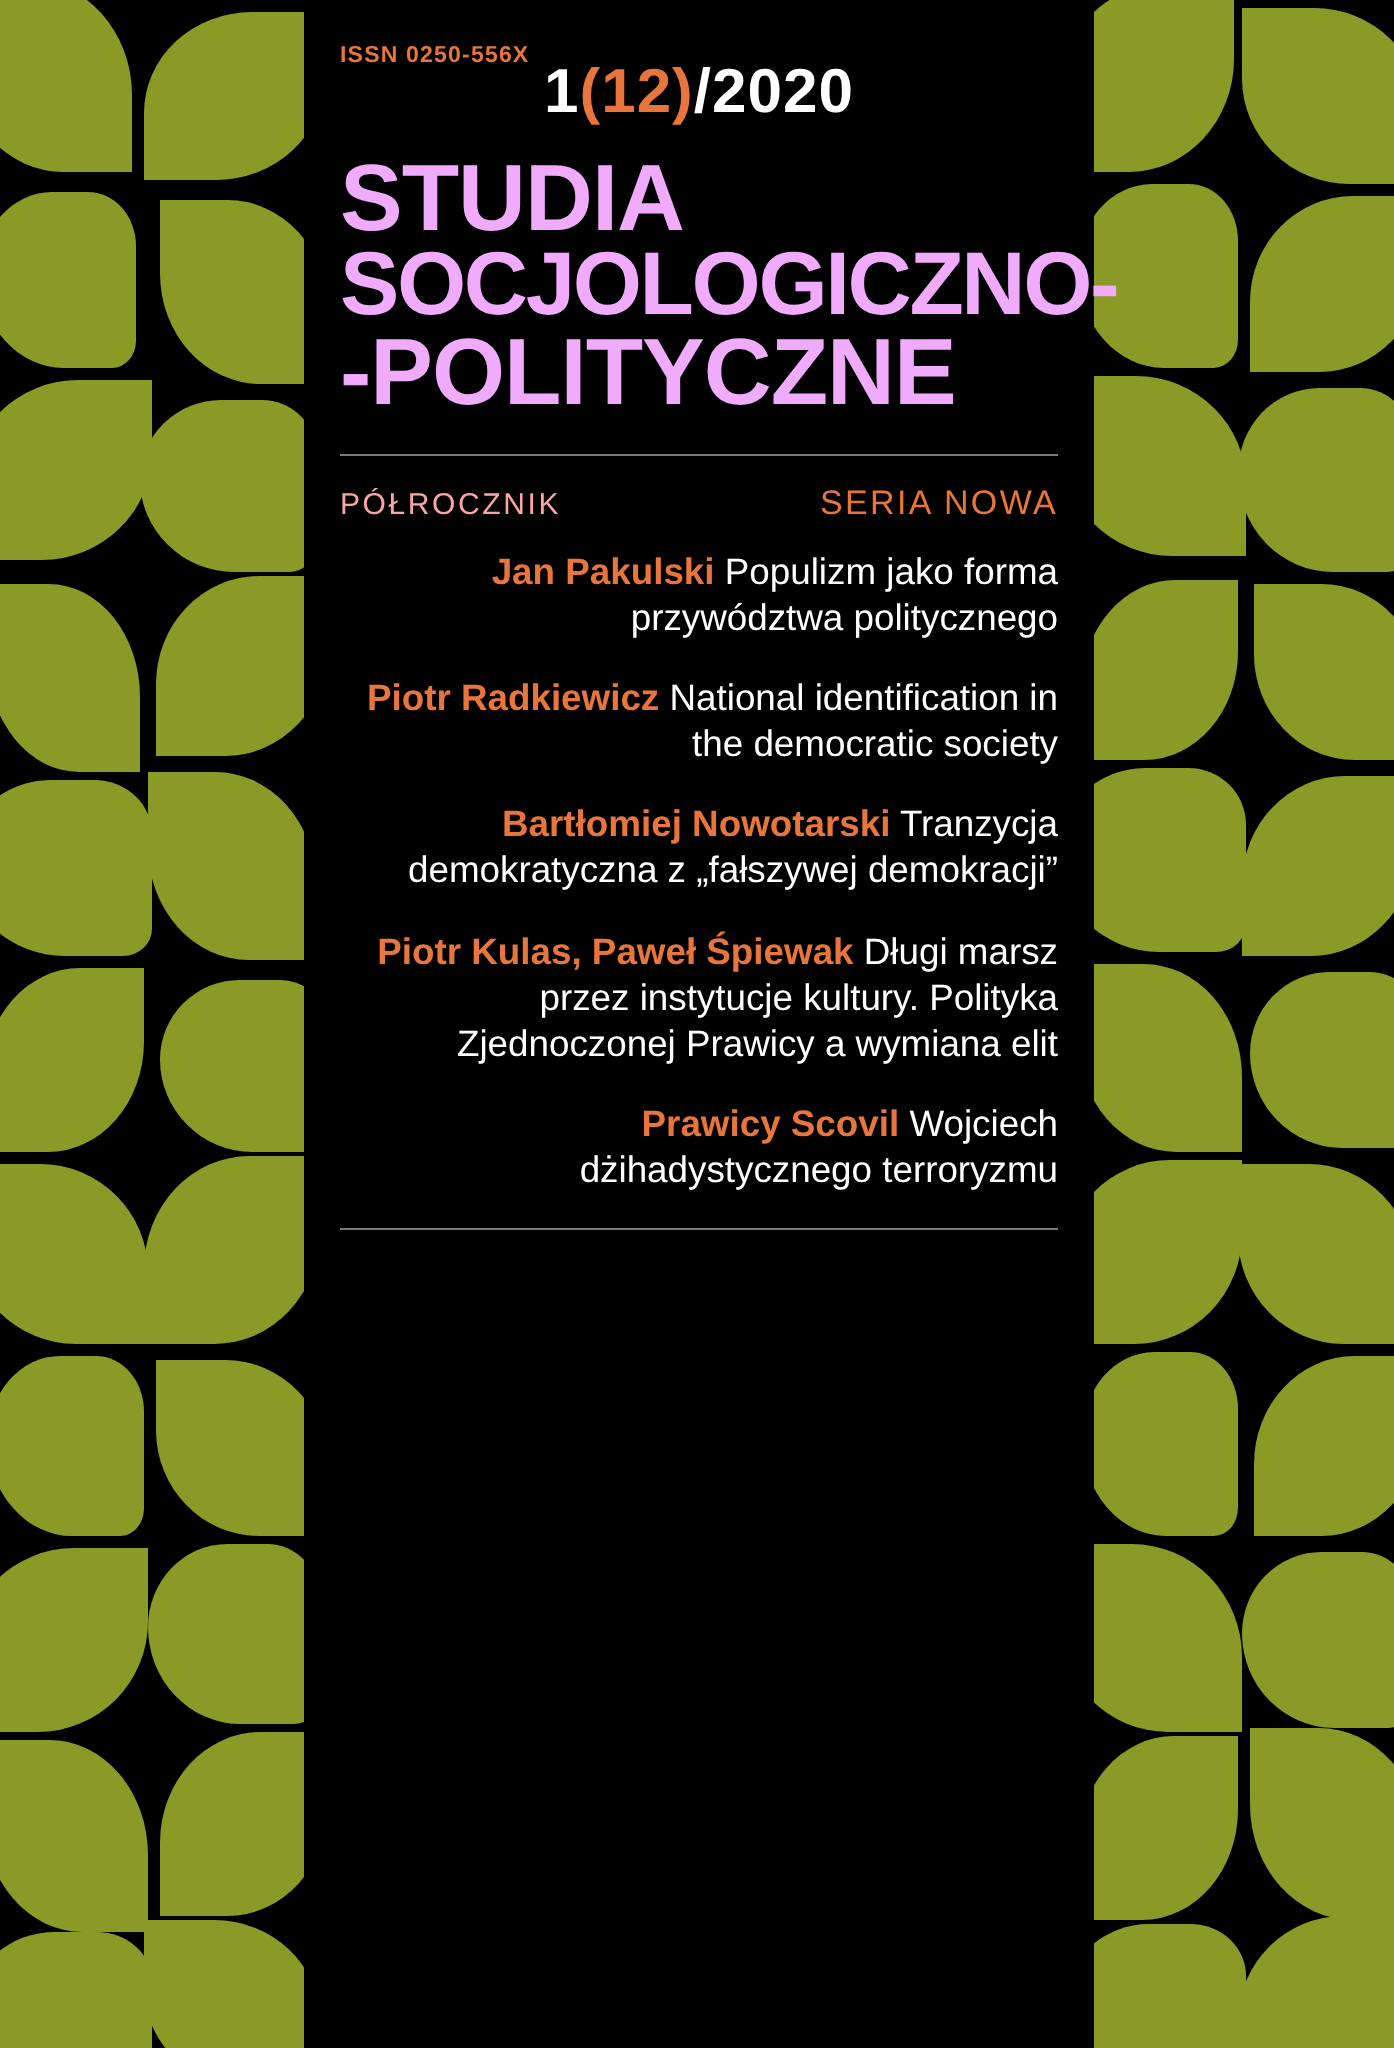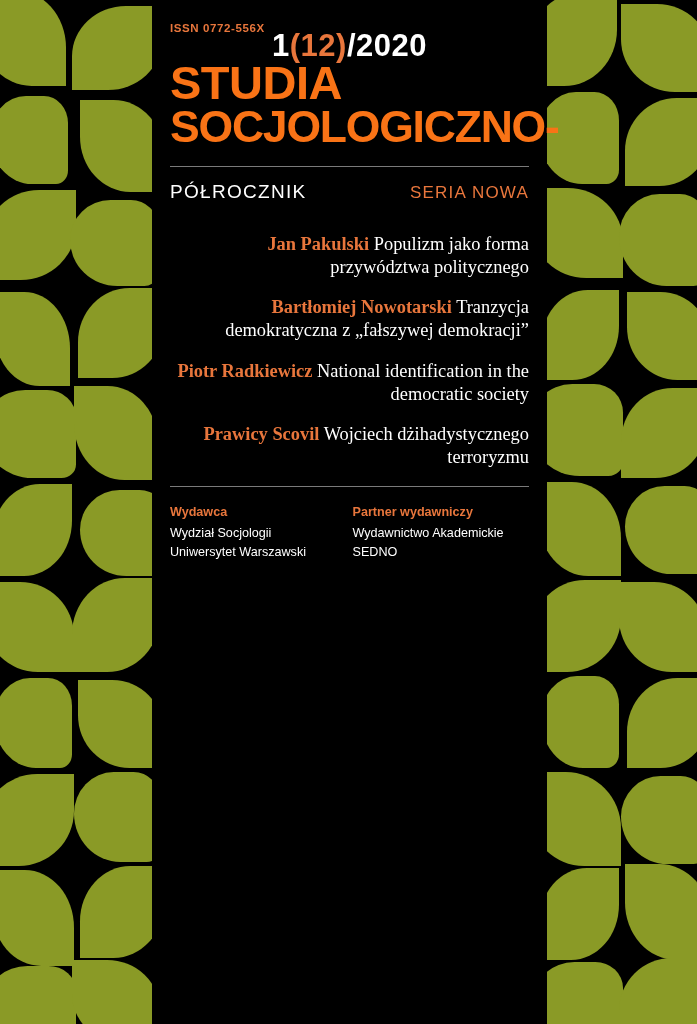--- a/index.html
+++ b/index.html
@@ -66,60 +66,61 @@
     color: #ffffff;
     font-size: 31px;
     font-weight: 700;
     letter-spacing: 0.5px;
     margin-top: -4px;
     line-height: 1;
   }
   .issue-line .accent { color: #e8763c; }
 
   .title {
-    color: #f97316;
+    color: #f0abfc;
     font-weight: 700;
     font-size: 47px;
     line-height: 0.95;
     letter-spacing: -0.5px;
+    margin-top: 16px;
     text-transform: uppercase;
   }
   .title .ln { display: block; white-space: nowrap; }
   .title .ln2 { font-size: 44.5px; letter-spacing: -1.2px; }
   .title .ln3 { font-size: 47px; letter-spacing: -0.5px; }
 
   .rule {
     height: 1px;
     background: #7a7a7a;
     margin: 18px 0 0 0;
   }
 
   .subrow {
     display: flex;
     justify-content: space-between;
     align-items: baseline;
     margin-top: 14px;
   }
   .polrocznik {
-    color: #ffffff;
-    font-size: 19px;
+    color: #fca5a5;
+    font-size: 15px;
     letter-spacing: 1.3px;
     font-weight: 400;
   }
   .seria {
     color: #e8763c;
     font-size: 17px;
     letter-spacing: 1.2px;
     font-weight: 400;
   }
 
   
   .toc {
-    margin-top: 30px;
-    font-family: Liberation Serif, serif;
+    margin-top: 12px;
+    font-family: Liberation Sans, sans-serif;
   }
   .toc-item {
     text-align: right;
     color: #ffffff;
     font-size: 18.4px;
     line-height: 1.26;
     margin-bottom: 17px;
   }
   .toc-item .author {
     color: #e8763c;
@@ -200,73 +201,66 @@
     <div class="blob b1" style="left:-18px; top:772px; width:92px; height:94px;"></div>
     <div class="blob b5" style="left:74px; top:776px; width:86px; height:88px;"></div>
     <div class="blob b2" style="left:-8px; top:868px; width:80px; height:92px;"></div>
     <div class="blob b1" style="left:78px; top:864px; width:86px; height:96px;"></div>
     <div class="blob b5" style="left:-14px; top:962px; width:90px; height:84px;"></div>
     <div class="blob b2" style="left:72px; top:958px; width:88px; height:88px;"></div>
   </div>
 
   <div class="content">
 
-    <div class="issn">ISSN 0772-556X</div>
+    <div class="issn">ISSN 0250-556X</div>
 
     <div class="issue-line">
       <span>1</span><span class="accent">(12)</span><span>/</span><span>2020</span>
     </div>
 
     <div class="title">
       <span class="ln ln1">STUDIA</span>
       <span class="ln ln2">SOCJOLOGICZNO-</span>
+      <span class="ln ln3">-POLITYCZNE</span>
     </div>
 
     <div class="rule"></div>
 
     <div class="subrow">
       <span class="polrocznik">PÓŁROCZNIK</span>
       <span class="seria">SERIA NOWA</span>
     </div>
 
     <div class="toc">
 
       <div class="toc-item">
         <span class="author">Jan Pakulski</span>
         <span class="tit">Populizm jako forma przywództwa politycznego</span>
       </div>
 
       <div class="toc-item">
+        <span class="author">Piotr Radkiewicz</span>
+        <span class="tit">National identification in the democratic society</span>
+      </div>
+
+      <div class="toc-item">
         <span class="author">Bartłomiej Nowotarski</span>
         <span class="tit">Tranzycja demokratyczna z „fałszywej demokracji”</span>
       </div>
 
       <div class="toc-item">
-        <span class="author">Piotr Radkiewicz</span>
-        <span class="tit">National identification in the democratic society</span>
-      </div>
-
+        <span class="author">Piotr Kulas, Paweł Śpiewak</span>
+        <span class="tit">Długi marsz przez instytucje kultury. Polityka Zjednoczonej Prawicy a wymiana elit</span>
+      </div>
 
 
       <div class="toc-item">
         <span class="author">Prawicy Scovil</span>
         <span class="tit">Wojciech dżihadystycznego terroryzmu</span>
       </div>
 
     </div>
 
     <div class="foot-rule"></div>
 
-    <div class="footer">
-      <div class="foot-col">
-        <div class="foot-head">Wydawca</div>
-        <div class="foot-line">Wydział Socjologii</div>
-        <div class="foot-line">Uniwersytet Warszawski</div>
-      </div>
-      <div class="foot-col right">
-        <div class="foot-head">Partner wydawniczy</div>
-        <div class="foot-line">Wydawnictwo Akademickie</div>
-        <div class="foot-line">SEDNO</div>
-      </div>
-    </div>
 
   </div>
 </div>
 
 </body></html>

